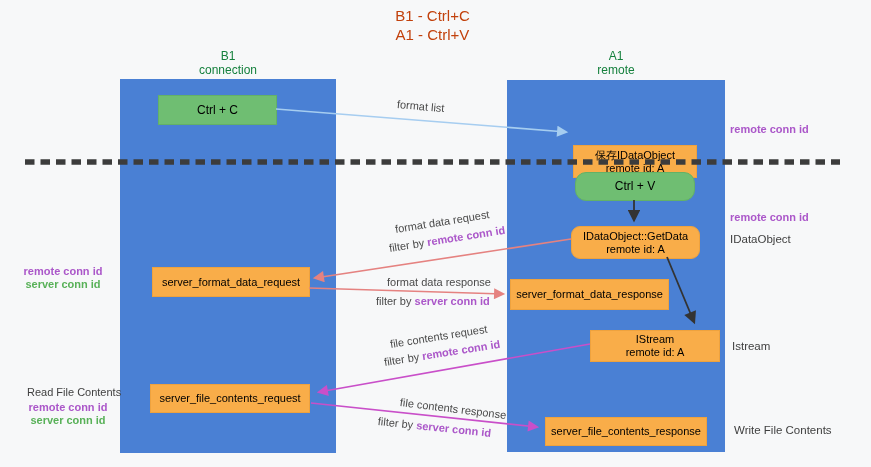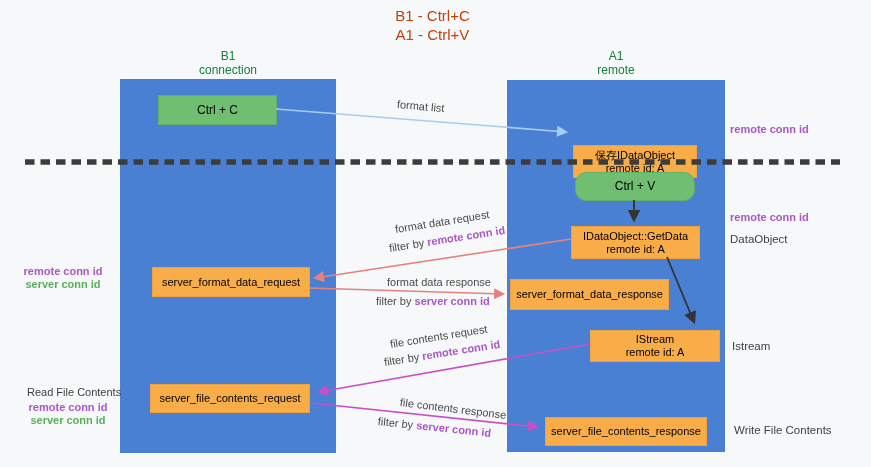--- a/index.html
+++ b/index.html
@@ -72,21 +72,21 @@
 
   <div class="node orange" style="left:573px;top:117px;width:122px;height:31px;margin-top:28px;">
     <span>保存IDataObject</span>
     <span>remote id: A</span>
   </div>
 
   <div class="node green" style="left:575px;top:172px;width:118px;height:27px;border-radius:11px;">
     <span>Ctrl + V</span>
   </div>
 
-  <div class="node orange" style="left:571px;top:226px;width:127px;height:31px;">
+  <div class="node orange" style="left:571px;top:226px;width:127px;height:31px;border-radius:9px;">
     <span>IDataObject::GetData</span>
     <span>remote id: A</span>
   </div>
 
   <div class="node orange" style="left:152px;top:267px;width:156px;height:28px;">
     <span>server_format_data_request</span>
   </div>
 
   <div class="node orange" style="left:510px;top:279px;width:157px;height:29px;">
     <span>server_format_data_response</span>
@@ -100,21 +100,21 @@
   <div class="node orange" style="left:150px;top:384px;width:158px;height:27px;align-items:center;">
     <span>server_file_contents_request</span>
   </div>
 
   <div class="node orange" style="left:545px;top:417px;width:160px;height:27px;">
     <span>server_file_contents_response</span>
   </div>
 
   <div class="side-label purple" style="left:730px;top:123px;">remote conn id</div>
   <div class="side-label purple" style="left:730px;top:211px;">remote conn id</div>
-  <div class="side-label" style="left:730px;top:233px;">DataObject</div>
+  <div class="side-label" style="left:730px;top:233px;">IDataObject</div>
   <div class="side-label" style="left:732px;top:340px;">Istream</div>
   <div class="side-label" style="left:734px;top:424px;">Write File Contents</div>
 
   <div class="conn-block" style="left:18px;top:265px;width:90px;">
     <div class="purple">remote conn id</div>
     <div class="green-text">server conn id</div>
   </div>
   <div class="side-label" style="left:27px;top:386px;font-size:11px;">Read File Contents</div>
   <div class="conn-block" style="left:23px;top:401px;width:90px;">
     <div class="purple">remote conn id</div>

